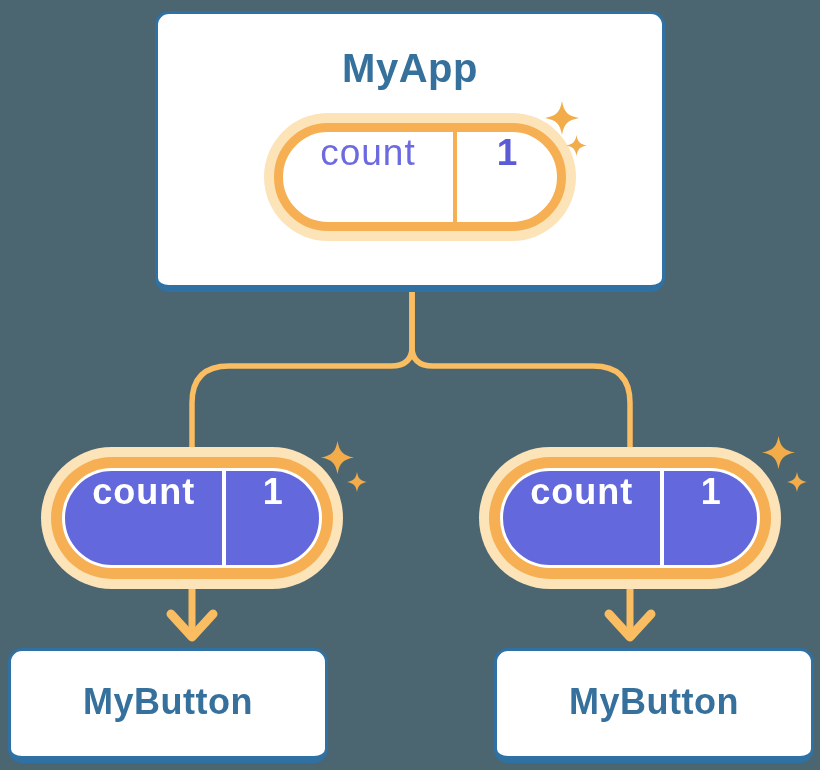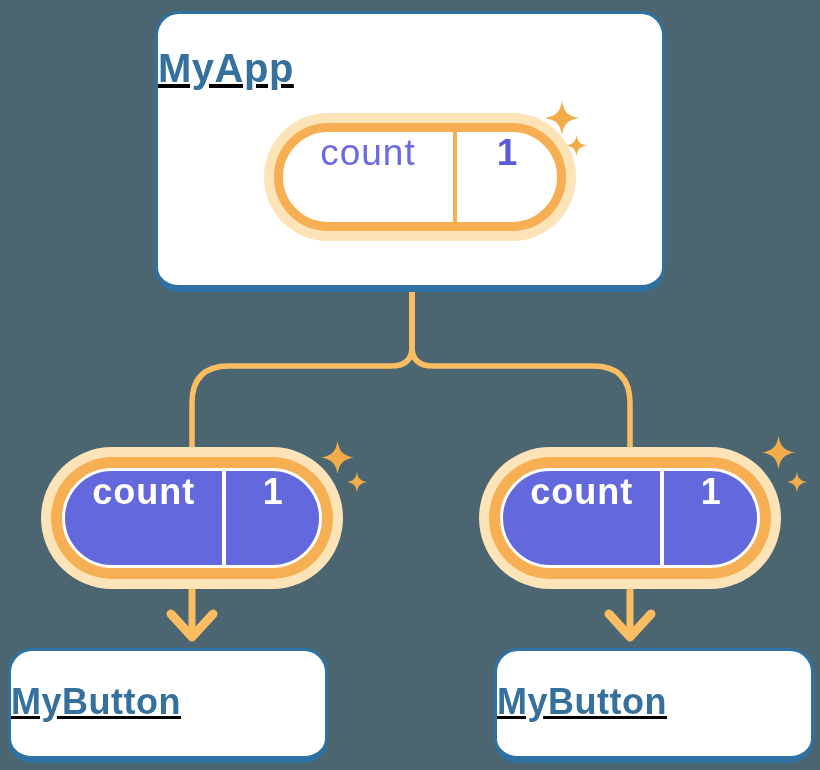--- a/index.html
+++ b/index.html
@@ -11,23 +11,23 @@
     overflow: hidden;
   }
   .abs { position: absolute; }
 
   
   .comp-card {
     position: absolute;
     background: var(--card-bg);
     border: 3px solid var(--card-border);
     border-bottom-width: 7px;
-    border-radius: 24px;
+    border-radius: 14px;
     box-sizing: border-box;
-    display: flex; flex-direction: column; align-items: flex-start; text-decoration: underline;
+    display: flex; flex-direction: column; align-items: center;
   }
   .comp-title {
     color: var(--heading-text);
     font-weight: 700;
     letter-spacing: 0.5px;
   }
   .card-root { left:155px; top:11px; width:510px; height:281px; }
   .card-root .comp-title { font-size: 40px; margin-top: 32px; }
   .card-child { top:648px; width:320px; height:115px; justify-content:center; }
   .card-child .comp-title { font-size: 36px; margin-top: -4px; }

